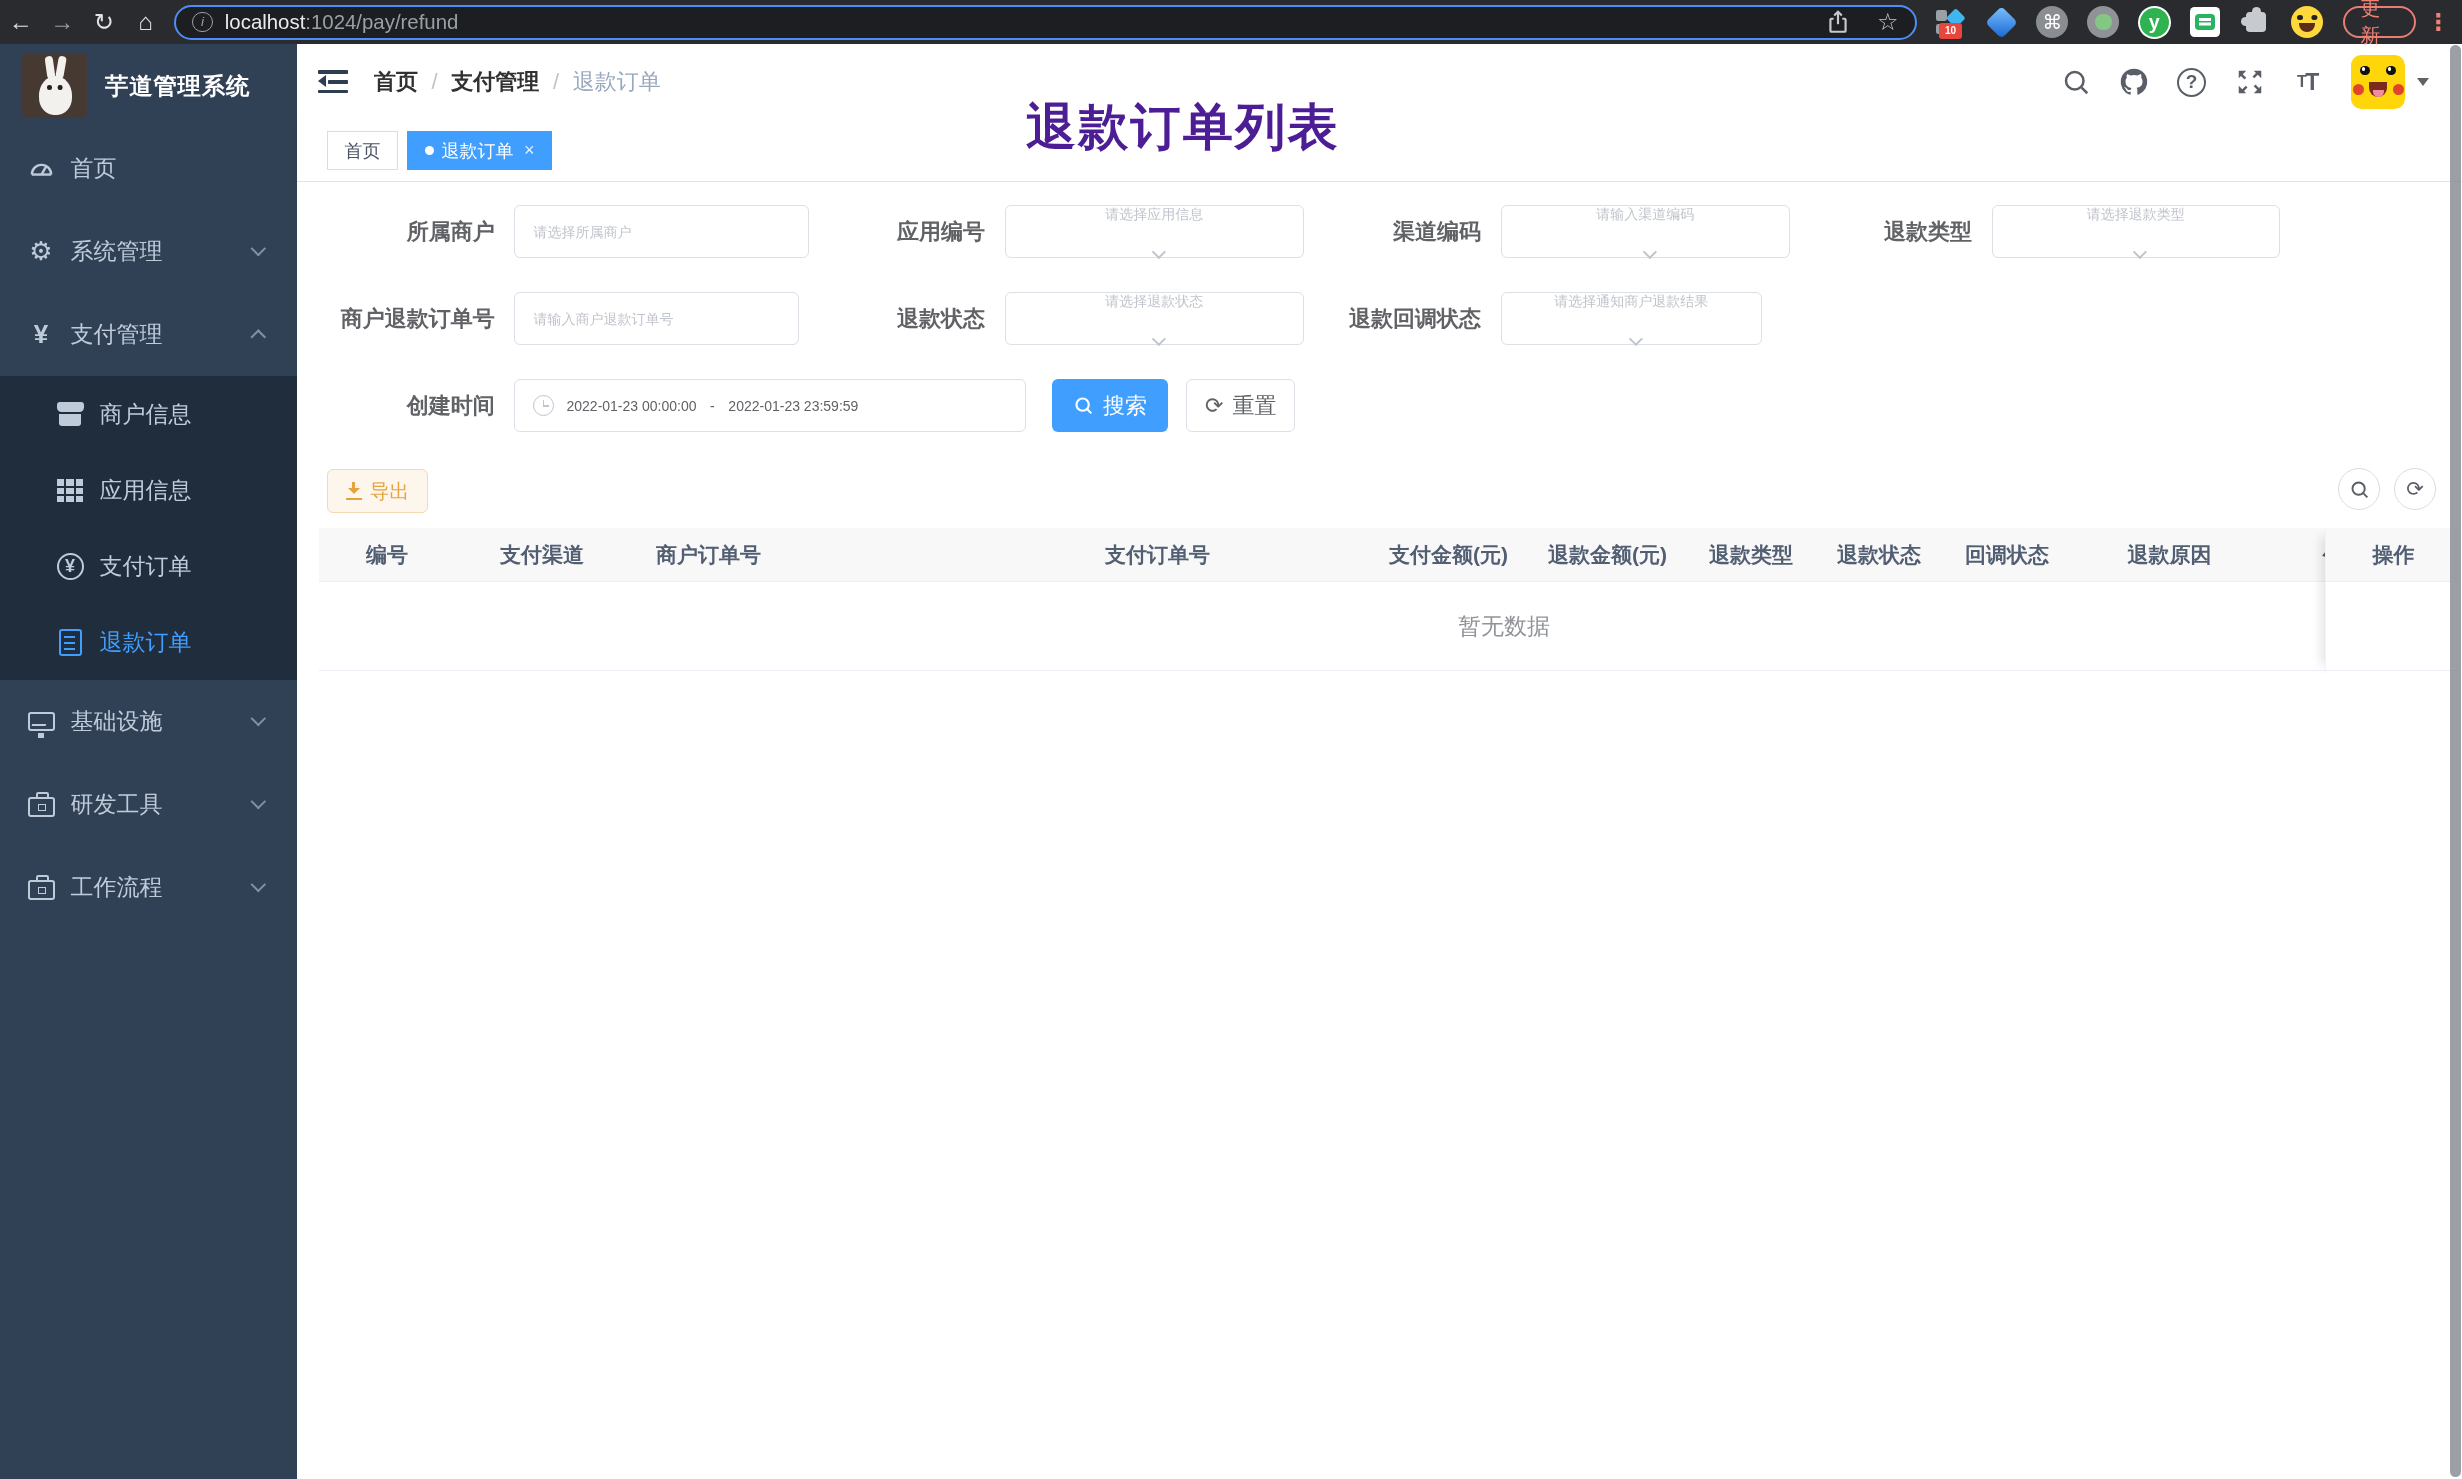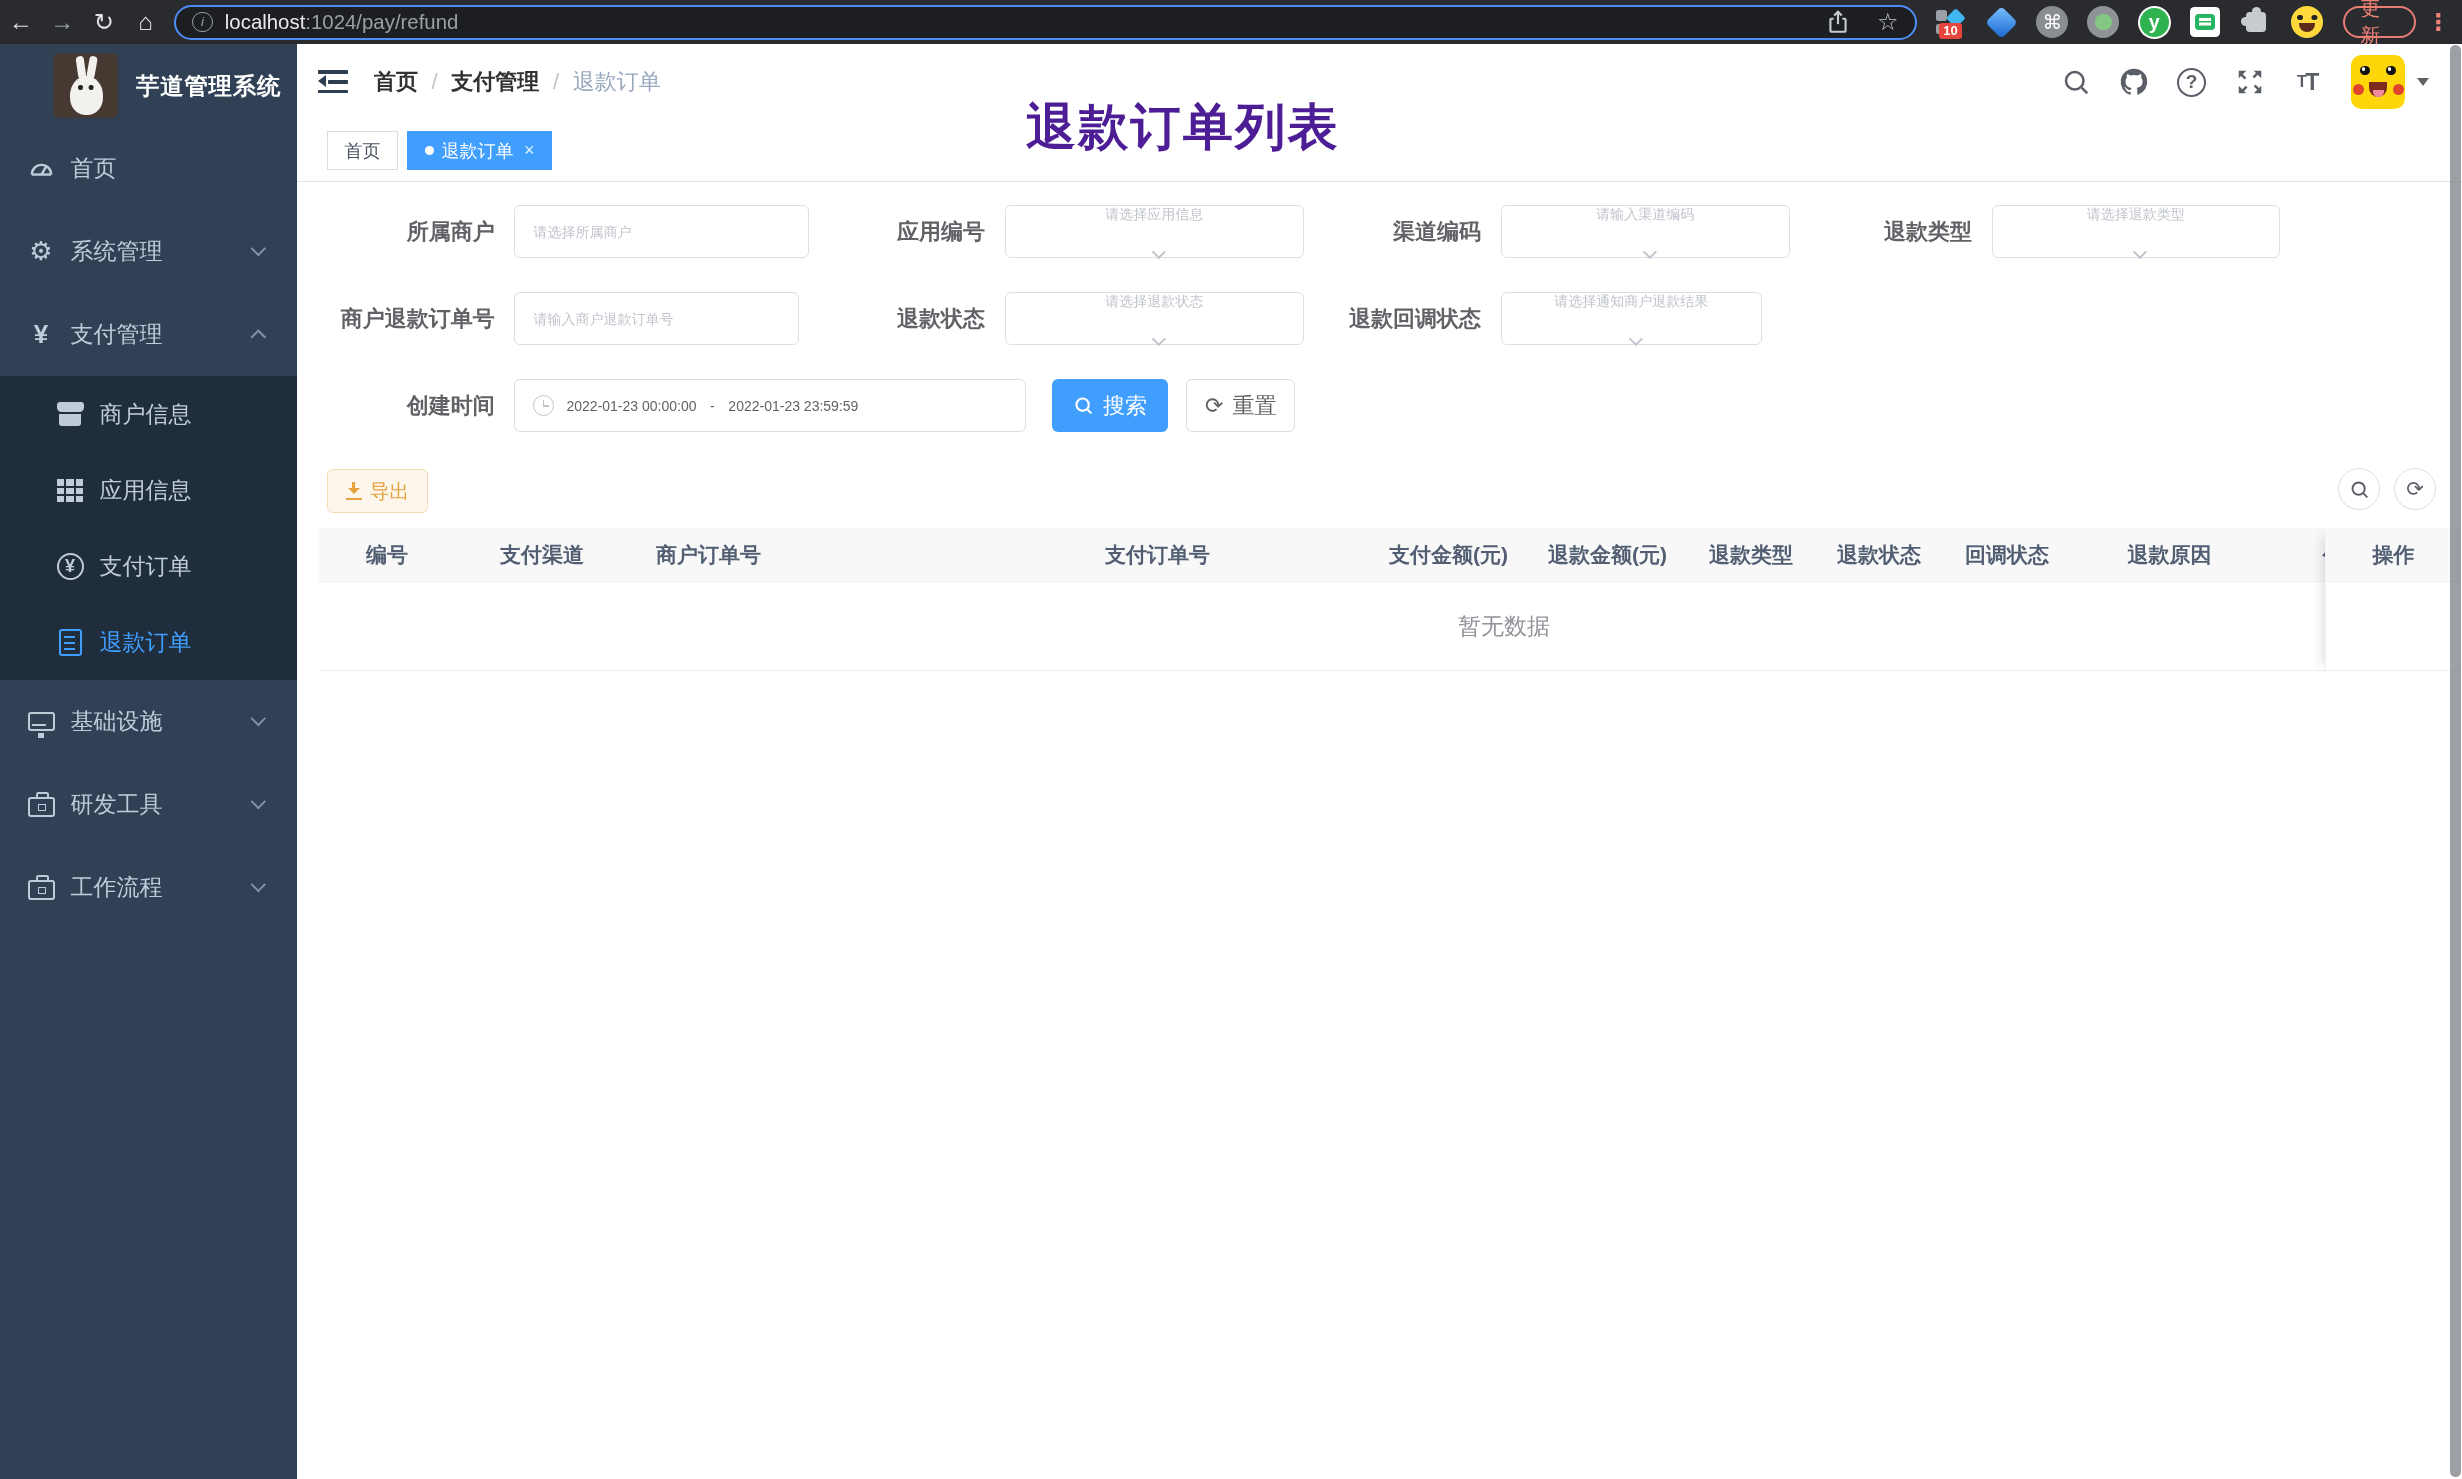--- a/index.html
+++ b/index.html
@@ -25,21 +25,21 @@
   .share-ic { width:26px; height:26px; margin-right:26px; }
   .star { font-size:24px; color:#c6c9ce; }
   .ext-row { display:flex; align-items:center; margin-left:16.6px; gap:18px; }
   .extbox { position:relative; width:33px; height:33px; display:flex;
             align-items:center; justify-content:center; }
   .tag-sq1,.tag-sq2 { position:absolute; width:10.6px; height:10.6px; background:#9aa0a6; border-radius:2.3px; left:2.3px; }
   .tag-sq1 { top:4.5px; } .tag-sq2 { top:18px; }
   .tag-diamond { position:absolute; left:15px; top:5.3px; width:13.6px; height:13.6px;
                  background:#3fb6f0; transform:rotate(45deg); border-radius:2.3px; }
   .ext-badge { position:absolute; left:5.3px; top:17.4px; min-width:23px; height:16.6px;
-               background:#e8453c; color:#fff; font-size:13px; font-weight:700;
+               background:#e8453c; color:#fff; font-size:10px; font-weight:700;
                border-radius:3px; text-align:center; line-height:16.6px; padding:0 2.3px; }
   .gem { width:23px; height:23px; border-radius:4.5px; transform:rotate(45deg);
          background:linear-gradient(135deg,#7cc0ff,#1766d1); }
   .circ-grey { width:32px; height:32px; border-radius:50%; background:#8a8d91;
                color:#fff; font-size:19.7px; display:flex; align-items:center; justify-content:center; }
   .circ-gg { width:32px; height:32px; border-radius:50%; background:#8f9398;
              display:flex; align-items:center; justify-content:center; }
   .circ-gg i { width:16.6px; height:16.6px; border-radius:50%; background:#84c784; }
   .circ-y { width:33px; height:33px; border-radius:50%; background:#fff;
             display:flex; align-items:center; justify-content:center; }
@@ -64,21 +64,21 @@
   .update-pill { margin-left:19.7px; height:32px; padding:0 15px; border:2.3px solid #e87d73;
                  border-radius:17.4px; color:#ee8277; font-size:19.7px; display:flex; align-items:center; }
   .bmenu { margin:0 12px 0 10.6px; color:#ee8277; font-size:23px; font-weight:700; }
 
   
   .app { position:absolute; top:44px; left:0; right:0; bottom:0; background:#fff; }
 
   
   .sidebar { position:absolute; left:0; top:0; width:297px; height:100%;
              background:#304156; overflow:hidden; }
-  .logo-row { height:83px; display:flex; align-items:center; padding-left:53px; }
+  .logo-row { height:83px; display:flex; align-items:center; padding-left:22px; }
   .logo-img { width:65px; height:65px; border-radius:6px; background:#463931;
               position:relative; overflow:hidden; flex:0 0 auto; }
   .logo-img .body { position:absolute; left:16.6px; top:23px; width:33px; height:39px;
                     background:#f3f1ee; border-radius:50% 50% 45% 45%; }
   .logo-img .ear1,.logo-img .ear2 { position:absolute; top:3px; width:8.3px; height:23px;
                     background:#f3f1ee; border-radius:4.5px; }
   .logo-img .ear1 { left:24px; transform:rotate(-8deg); }
   .logo-img .ear2 { left:35px; transform:rotate(10deg); }
   .logo-img .eye { position:absolute; left:25px; top:32px; width:4.5px; height:4.5px;
                    border-radius:50%; background:#222; box-shadow:10.6px 0 0 #222; }

